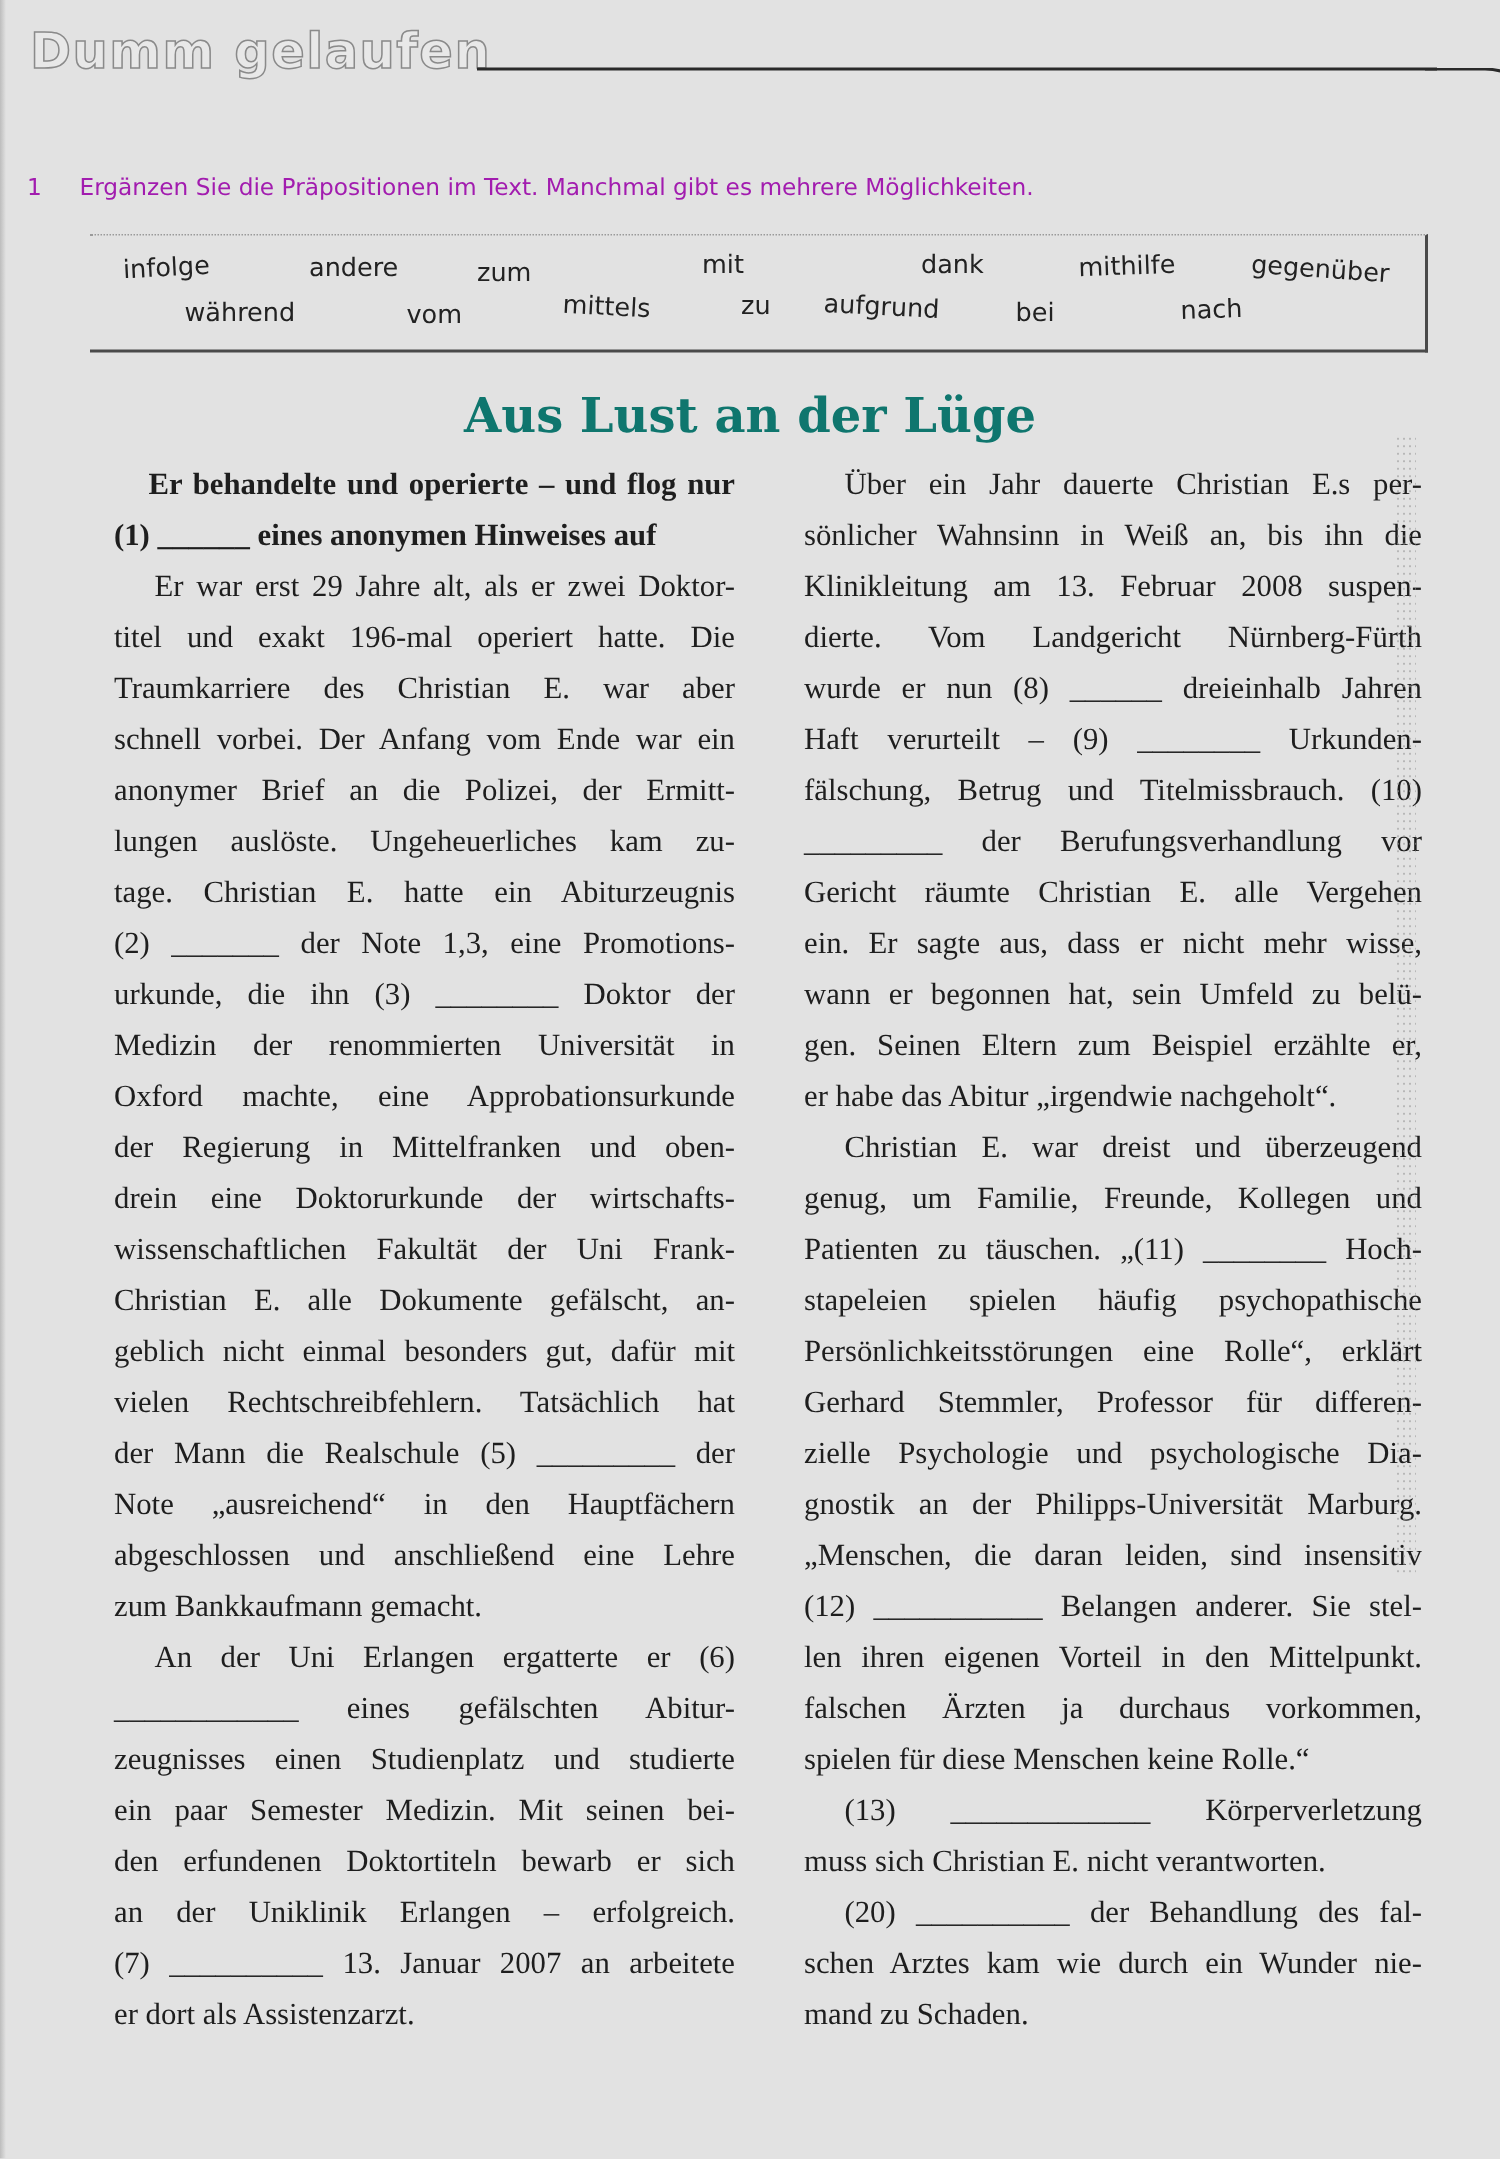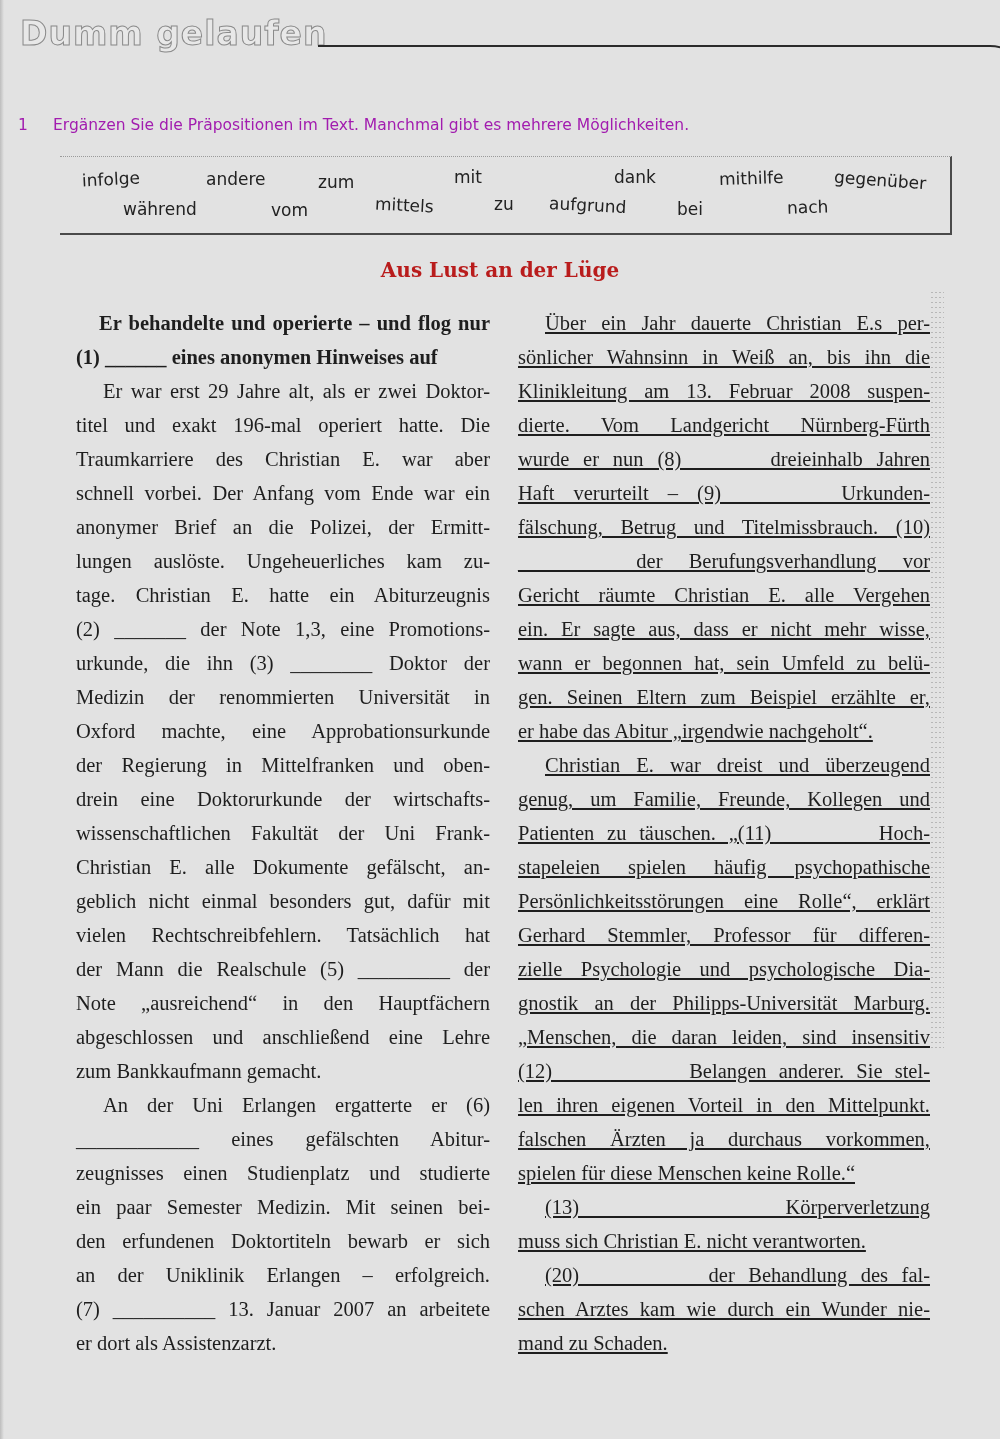--- a/index.html
+++ b/index.html
@@ -45,31 +45,31 @@
     border-bottom: 2px solid #4a4a4a;
     border-right: 2px solid #4a4a4a;
   }
   .word {
     position: absolute;
     font-family: "DejaVu Sans", sans-serif; font-size: 17px; color: #222;
     white-space: nowrap;
   }
   .article-title {
     position: absolute; left: 0; right: 0; top: 258px; text-align: center;
-    font-family: "DejaVu Serif", serif; font-weight: bold; font-size: 20px;
-    color: #b91c1c;
+    font-family: "DejaVu Serif", serif; font-weight: bold; font-size: 32px;
+    color: #0f766e;
   }
   .col {
     position: absolute; top: 306px;
     font-family: "Liberation Serif", serif; font-size: 20.5px;
     line-height: 34px; color: #1e1e1e; text-align: justify;
     hyphens: manual;
   }
   .col-left { left: 76px; width: 414px; }
-  .col-right { left: 518px; width: 412px; text-decoration: underline; }
+  .col-right { left: 536px; width: 412px; }
   .col .subhead { font-weight: bold; text-indent: 0; font-size: 20.5px; }
   .line { display: block; text-align: justify; text-align-last: justify; white-space: nowrap; }
   .line.last { text-align-last: left; }
   .line.indent { padding-left: 27px; }
   .speckle {
     position: absolute; right: 56px; top: 290px; width: 14px; height: 760px;
     background-image: radial-gradient(#9a9a9a 0.6px, transparent 0.8px);
     background-size: 4px 5px; opacity: 0.6;
   }
 </style>
@@ -85,21 +85,21 @@
 </div>
 
 <div class="instruction">
   <span class="num">1</span><span>Ergänzen Sie die Präpositionen im Text. Manchmal gibt es mehrere Möglichkeiten.</span>
 </div>
 
 <div class="word-box">
   <span class="word" style="left:22px;top:12px;transform:rotate(-3deg)">infolge</span>
   <span class="word" style="left:146px;top:12px">andere</span>
   <span class="word" style="left:258px;top:15px">zum</span>
-  <span class="word" style="left:394px;top:10px">mit</span>
+  <span class="word" style="left:408px;top:10px">mit</span>
   <span class="word" style="left:554px;top:10px">dank</span>
   <span class="word" style="left:659px;top:11px;transform:rotate(-2deg)">mithilfe</span>
   <span class="word" style="left:774px;top:13px;transform:rotate(4deg)">gegenüber</span>
   <span class="word" style="left:63px;top:42px">während</span>
   <span class="word" style="left:211px;top:43px">vom</span>
   <span class="word" style="left:315px;top:38px;transform:rotate(3deg)">mittels</span>
   <span class="word" style="left:434px;top:37px">zu</span>
   <span class="word" style="left:489px;top:38px;transform:rotate(3deg)">aufgrund</span>
   <span class="word" style="left:617px;top:42px">bei</span>
   <span class="word" style="left:727px;top:40px;transform:rotate(-2deg)">nach</span>

